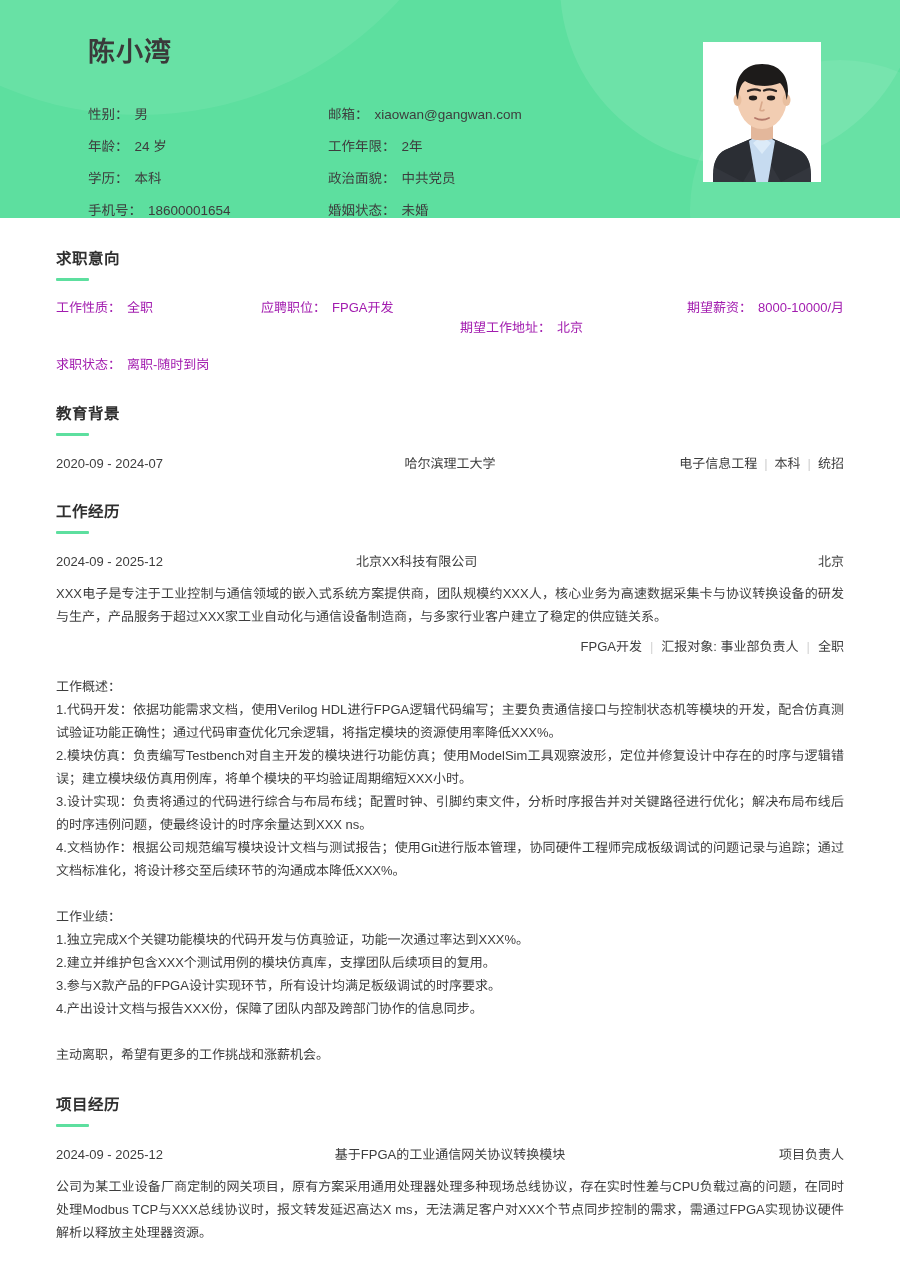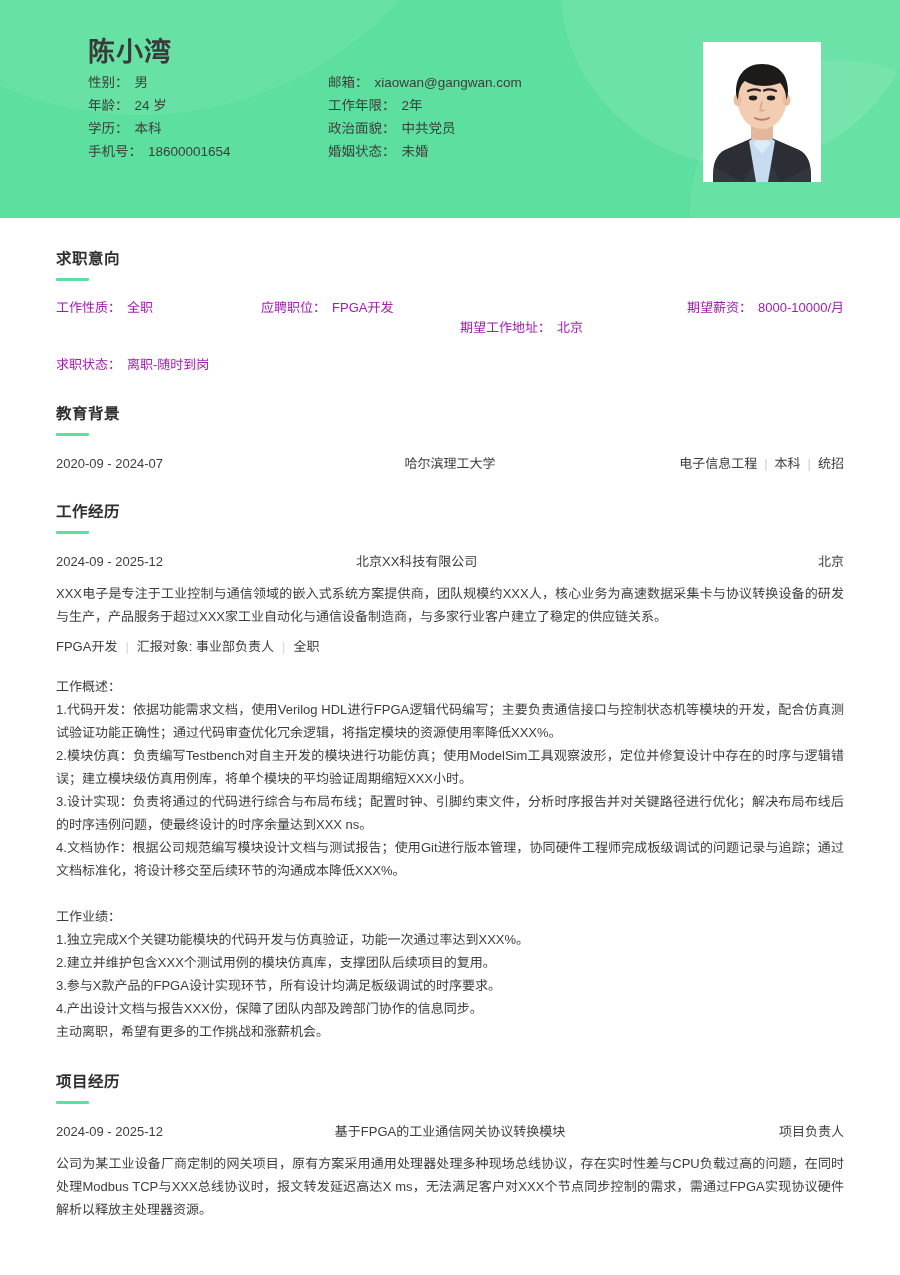--- a/index.html
+++ b/index.html
@@ -46,24 +46,24 @@
 
   .name {
     font-size: 27px;
     font-weight: bold;
     color: #3a3a3a;
     letter-spacing: 1px;
     line-height: 1.2;
   }
 
   .info-grid {
-    margin-top: 5px;
+    margin-top: 37px;
     display: grid;
     grid-template-columns: 240px auto;
-    row-gap: 3px;
+    row-gap: 12px;
   }
 
   .info-item {
     font-size: 13.5px;
     color: #3d3d3d;
     line-height: 20px;
     white-space: nowrap;
   }
   .info-item .lbl { color: #3d3d3d; }
   .info-item .val { margin-left: 6px; color: #3d3d3d; }
@@ -139,37 +139,39 @@
     line-height: 23px;
     color: #3d3d3d;
     text-align: justify;
   }
 
   .tagline {
     margin-top: 9px;
     font-size: 13px;
     line-height: 20px;
     color: #3d3d3d;
+    text-align: right;
   }
   .tagline .sep { color: #d3d3d3; margin: 0 8px; }
 
   .block {
     margin-top: 18px;
     font-size: 13px;
     line-height: 23px;
     color: #3d3d3d;
     text-align: justify;
   }
   .block .ln { display: block; }
 
   .block.tight { margin-top: 0; }
 
   .spacer-lines { height: 23px; }
 
   .note {
+    margin-top: 23px;
     font-size: 13px;
     line-height: 23px;
     color: #3d3d3d;
   }
 </style>
 </head>
 <body>
 
 <div class="page">
 

